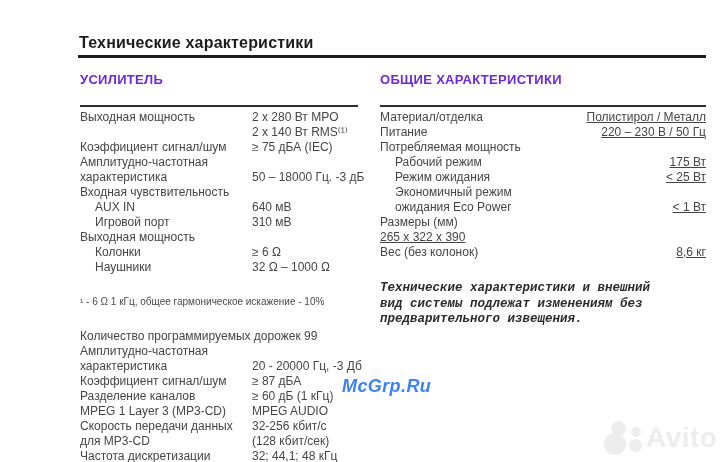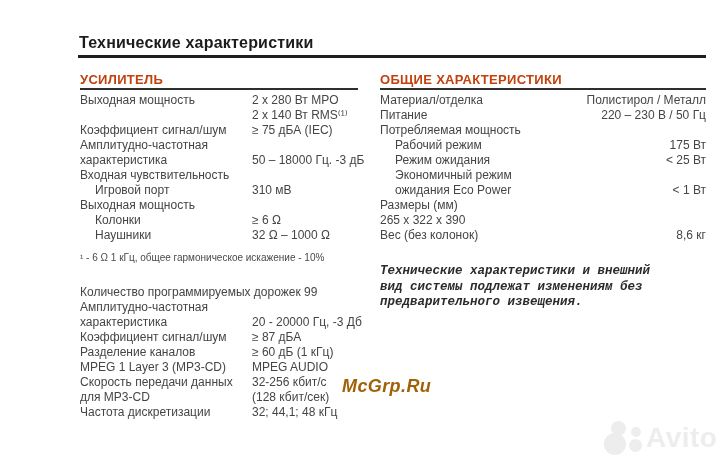--- a/index.html
+++ b/index.html
@@ -11,41 +11,41 @@
     position:absolute;left:79px;top:34px;font-size:16px;font-weight:700;
     color:#1c1c1c;letter-spacing:0.2px;
   }
   .title-rule{
     position:absolute;left:78px;top:55px;width:628px;height:3px;background:#1e1e1e;
   }
   .col{position:absolute;top:72px;}
   .col.left{left:80px;width:278px;}
   .col.right{left:380px;width:326px;}
   .sec-head{
-    font-size:13px;font-weight:700;color:#c2410c;letter-spacing:0.3px;
-    padding-bottom:1px;border-bottom:2px solid #2e2e2e;margin-bottom:3px;
+    font-size:13px;font-weight:700;color:#6d28d9;letter-spacing:0.3px;
+    padding-bottom:18px;border-bottom:2px solid #2e2e2e;margin-bottom:3px;
   }
   .rows{display:block;}
   .row{display:flex;line-height:15px;font-size:12px;}
   .row.indent{padding-left:15px;}
   .rows.left-rows .lab{flex:0 0 172px;white-space:nowrap;}
   .row.indent .lab{flex-basis:157px;}
   .rows.left-rows .val{white-space:nowrap;}
   .rows.right-rows .row{justify-content:space-between;}
   .rows.right-rows .lab{white-space:nowrap;}
-  .rows.right-rows .val{white-space:nowrap;text-align:right;}
-  .footnote{margin-top:9px;font-size:10px;line-height:12px;white-space:nowrap;color:#4a4a4a;}
+  .rows.right-rows .val{white-space:nowrap;text-align:right;text-decoration:underline;}
+  .footnote{margin-top:21px;font-size:10px;line-height:12px;white-space:nowrap;color:#4a4a4a;}
   .cd-section{margin-top:21px;}
   .note{
     margin-top:21px;width:292px;font-size:12.5px;line-height:15.5px;
     font-weight:700;font-style:italic;color:#2b2b2b;font-family:Liberation Mono, monospace;
   }
   .mcgrp{
     position:absolute;left:342px;top:376px;font-size:18px;font-weight:700;
-    font-style:italic;color:#a16207;letter-spacing:0.4px;
+    font-style:italic;color:#3b82f6;letter-spacing:0.4px;
   }
   .avito{position:absolute;left:604px;top:420px;display:flex;align-items:center;}
   .avito-logo{position:relative;width:40px;height:36px;display:inline-block;}
   .avito-logo i{position:absolute;border-radius:50%;background:#ededed;display:block;}
   .avito-logo .c1{width:15px;height:15px;left:7px;top:1px;}
   .avito-logo .c2{width:22px;height:22px;left:0;top:13px;}
   .avito-logo .c3{width:10px;height:10px;left:27px;top:7px;}
   .avito-logo .c4{width:13px;height:13px;left:25px;top:19px;}
   .avito-text{font-size:28px;font-weight:700;color:#ededed;letter-spacing:0.5px;margin-left:2px;}
 </style>
@@ -79,20 +79,24 @@
           </div>
           <div class="row">
             <span class="lab">характеристика</span>
             <span class="val">50 – 18000 Гц. -3 дБ</span>
           </div>
           <div class="row">
             <span class="lab">Входная чувствительность</span>
             <span class="val"></span>
           </div>
           <div class="row indent">
+            <span class="lab">AUX IN</span>
+            <span class="val">640 мВ</span>
+          </div>
+          <div class="row indent">
             <span class="lab">Игровой порт</span>
             <span class="val">310 мВ</span>
           </div>
           <div class="row">
             <span class="lab">Выходная мощность</span>
             <span class="val"></span>
           </div>
           <div class="row indent">
             <span class="lab">Колонки</span>
             <span class="val">≥ 6 Ω</span>

